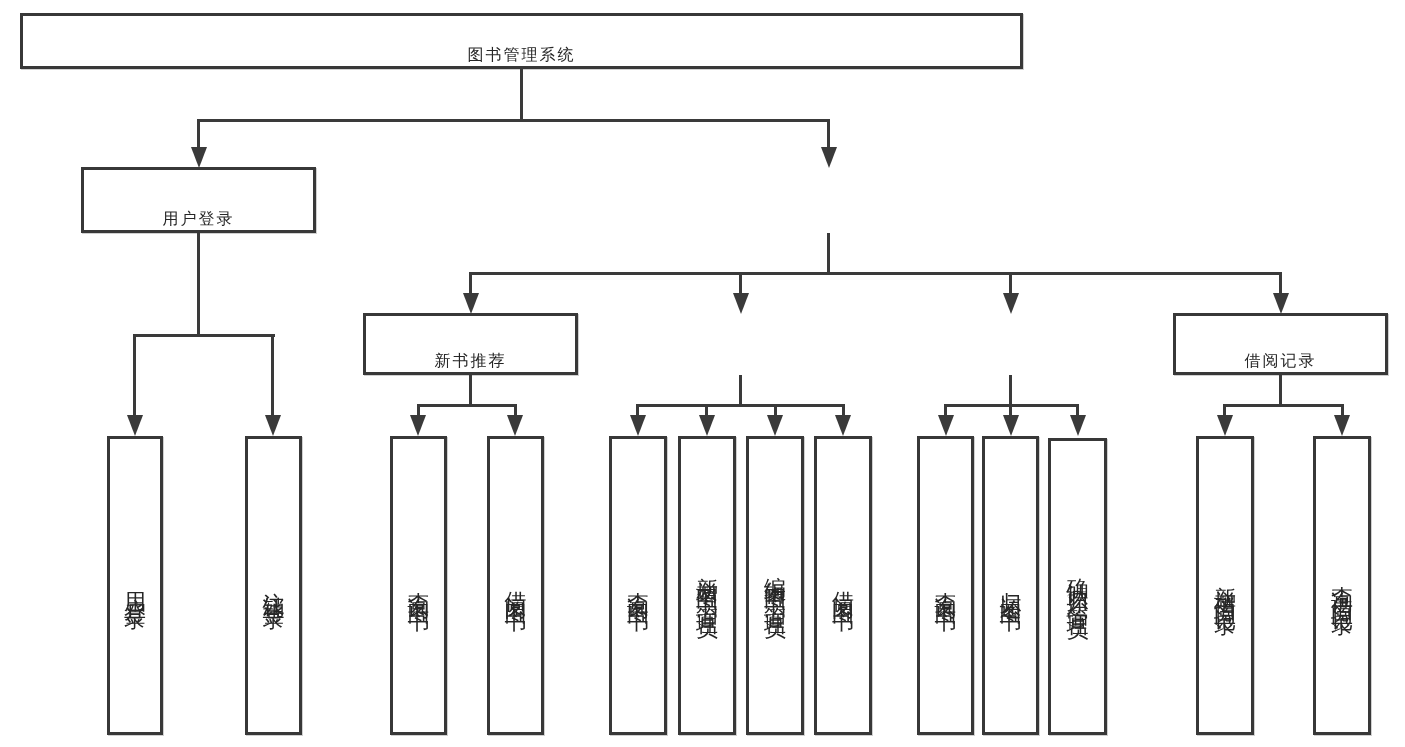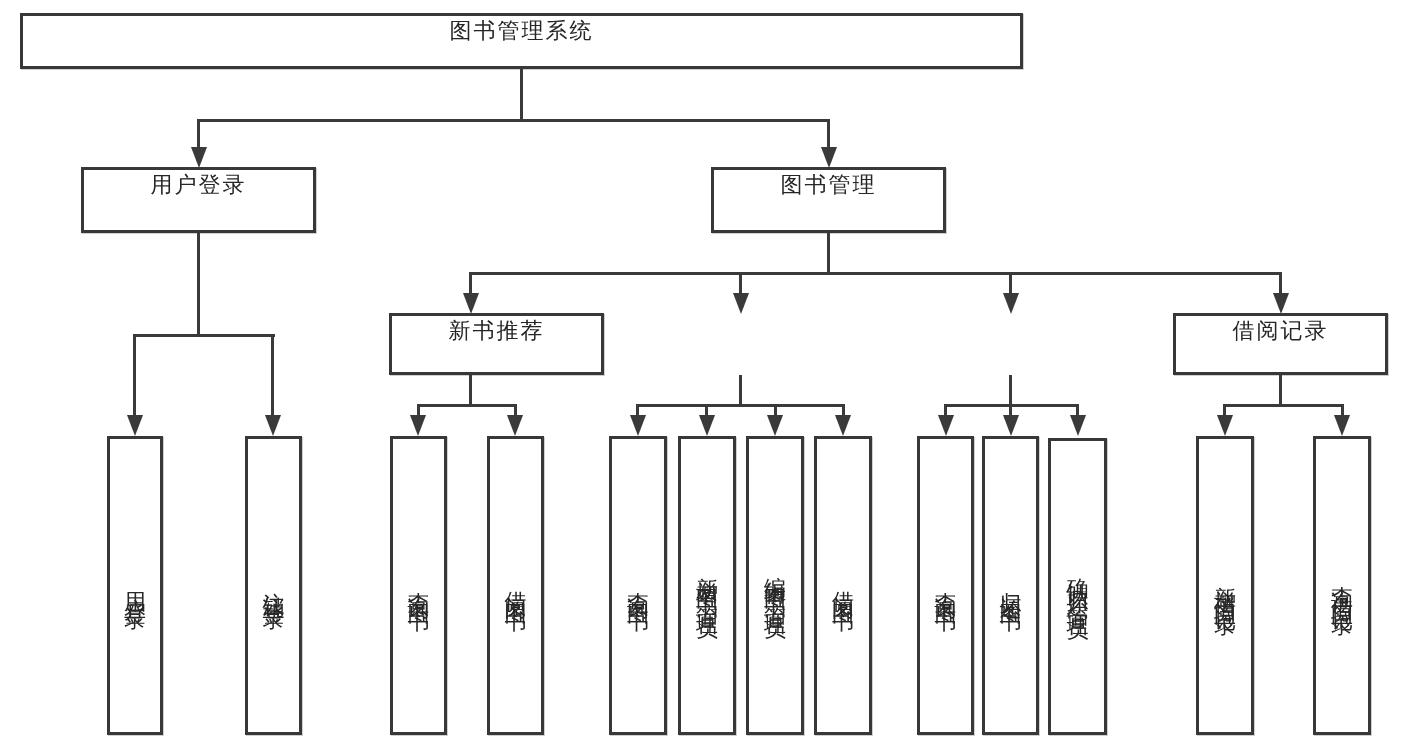--- a/index.html
+++ b/index.html
@@ -9,23 +9,23 @@
     background:#ffffff;
     font-family:"Liberation Sans","DejaVu Sans",sans-serif;
     overflow:hidden;
   }
   
   .hbox{
     position:absolute;
     box-sizing:border-box;
     border:3px solid #383838;
     background:#fff;
-    display:flex;align-items:flex-start;justify-content:center;
+    display:flex;align-items:flex-end;justify-content:center;
     color:#262626;
-    font-size:22px;
+    font-size:16px;
     letter-spacing:2px;
     box-shadow:1px 1px 0 rgba(120,120,120,.35);
   }
   .vbox{
     position:absolute;
     box-sizing:border-box;
     border:3px solid #383838;
     background:#fff;
     display:flex;align-items:center;justify-content:center;
     color:#262626;
@@ -67,43 +67,40 @@
   <div class="vline" style="left:520px;top:67px;height:54px;"></div>
   <div class="hline" style="left:197px;top:119px;width:633px;"></div>
   <div class="vline" style="left:197px;top:119px;height:30px;"></div>
   <div class="vline" style="left:827px;top:119px;height:30px;"></div>
   <div class="arrow" style="left:191px;top:147px;"></div>
   <div class="arrow" style="left:821px;top:147px;"></div>
 
   <div class="hbox" style="left:81px;top:167px;width:235px;height:66px;">
     <span>用户登录</span>
   </div>
-  <div class="hbox" style="left:711px;top:167px;width:235px;height:66px;">
-    <span>图书管理</span>
-  </div>
 
   <div class="vline" style="left:197px;top:233px;height:104px;"></div>
   <div class="hline" style="left:133px;top:334px;width:142px;"></div>
   <div class="vline" style="left:133px;top:334px;height:84px;"></div>
   <div class="vline" style="left:271px;top:334px;height:84px;"></div>
   <div class="arrow" style="left:127px;top:415px;"></div>
   <div class="arrow" style="left:265px;top:415px;"></div>
 
   <div class="vline" style="left:827px;top:233px;height:42px;"></div>
   <div class="hline" style="left:469px;top:272px;width:813px;"></div>
   <div class="vline" style="left:469px;top:272px;height:23px;"></div>
   <div class="vline" style="left:739px;top:272px;height:23px;"></div>
   <div class="vline" style="left:1009px;top:272px;height:23px;"></div>
   <div class="vline" style="left:1279px;top:272px;height:23px;"></div>
   <div class="arrow" style="left:463px;top:293px;"></div>
   <div class="arrow" style="left:733px;top:293px;"></div>
   <div class="arrow" style="left:1003px;top:293px;"></div>
   <div class="arrow" style="left:1273px;top:293px;"></div>
 
-  <div class="hbox" style="left:363px;top:313px;width:215px;height:62px;margin-left:26px;">
+  <div class="hbox" style="left:363px;top:313px;width:215px;height:62px;">
     <span>新书推荐</span>
   </div>
   <div class="hbox" style="left:1173px;top:313px;width:215px;height:62px;">
     <span>借阅记录</span>
   </div>
 
   <div class="vline" style="left:469px;top:375px;height:32px;"></div>
   <div class="hline" style="left:417px;top:404px;width:100px;"></div>
   <div class="vline" style="left:417px;top:404px;height:14px;"></div>
   <div class="vline" style="left:514px;top:404px;height:14px;"></div>

